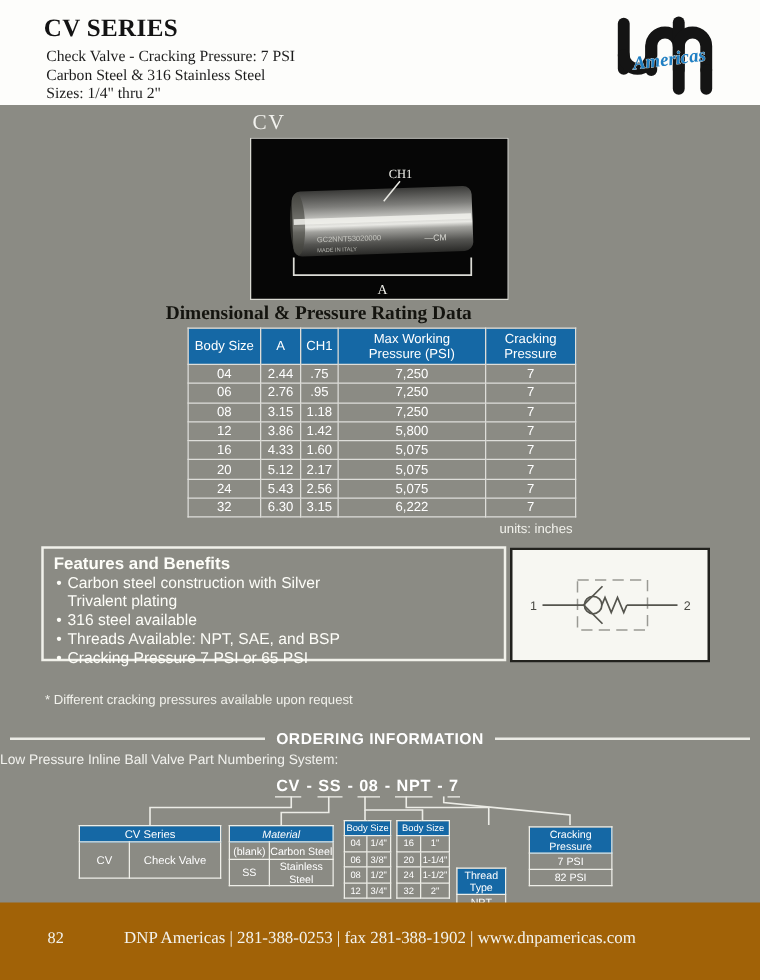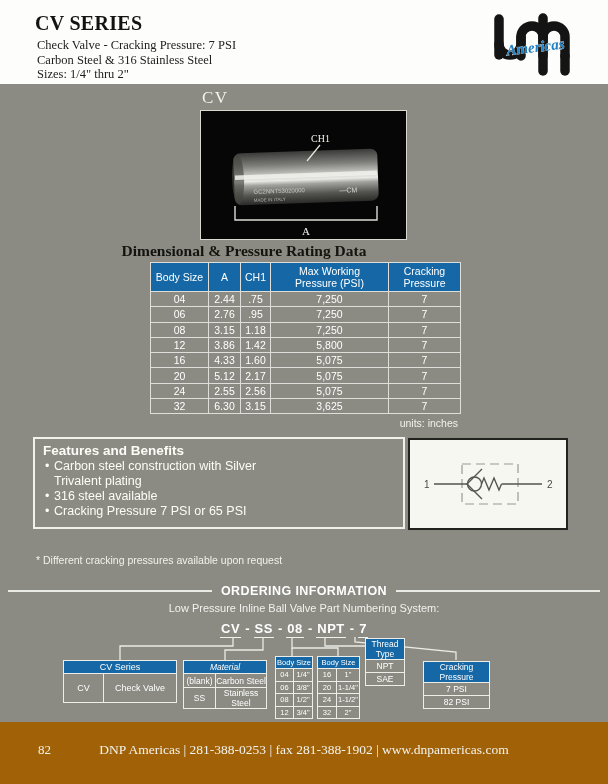--- a/index.html
+++ b/index.html
@@ -10,21 +10,21 @@
   .page-title{position:absolute;left:35px;top:12px;font:bold 20px "Liberation Serif",serif;
               color:#131313;letter-spacing:.3px;}
   .sub-lines{position:absolute;left:37px;top:38px;font:12.5px/14.5px "Liberation Serif",serif;color:#1c1c1c;}
   .logo{position:absolute;right:24px;top:4px;width:98px;height:76px;}
   
   .cv-label{position:absolute;left:202px;top:88px;font:17px "Liberation Serif",serif;
             color:#f2f2ee;letter-spacing:1.5px;}
   .photo-box{position:absolute;left:200px;top:110px;width:207px;height:130px;background:#060606;
              border:1px solid #d9d9d2;box-sizing:border-box;}
   
-  .dim-title{position:absolute;left:0;top:242px;width:488px;text-align:center;
+  .dim-title{position:absolute;left:11px;top:242px;width:488px;text-align:center;
              font:bold 15.5px "Liberation Serif",serif;color:#14140f;}
   .dim-table{position:absolute;left:150px;top:262px;width:310px;border-collapse:collapse;
              font-size:10.5px;color:#fff;text-align:center;table-layout:fixed;}
   .dim-table th,.dim-table td{border:1px solid #dededa;padding:0;}
   .dim-table thead th{background:#1568a5;height:28px;font-weight:normal;line-height:12px;}
   .dim-table tbody td{height:14.3px;}
   .units-note{position:absolute;left:150px;top:417px;width:308px;text-align:right;
               font-size:10.5px;color:#f2f2ec;}
   
   .features-box{position:absolute;left:33px;top:437px;width:372px;height:92px;border:2px solid #f1f1ea;
@@ -34,40 +34,40 @@
                 padding-left:11px;position:relative;}
   .feature-item::before{content:"\2022";position:absolute;left:2px;}
   .footnote{position:absolute;left:36px;top:554px;font-size:10.5px;color:#f2f2ec;}
   
   .schematic-box{position:absolute;left:408px;top:438px;width:160px;height:92px;background:#f7f7f2;
                  border:2px solid #22221e;box-sizing:border-box;}
   
   .ordering-heading{position:absolute;top:584px;left:8px;right:8px;display:flex;align-items:center;gap:9px;}
   .oh-rule{flex:1;height:2px;background:#ebebe5;}
   .oh-text{font:bold 12.5px "Liberation Sans",sans-serif;color:#fff;letter-spacing:.4px;}
-  .ordering-sub{position:absolute;top:602px;left:0;width:608px;text-align:center;
+  .ordering-sub{position:absolute;top:602px;left:0;width:608px;
                 font-size:11px;color:#f2f2ee;}
   .part-number{position:absolute;top:621px;left:220px;width:148px;display:flex;
                justify-content:space-between;align-items:baseline;
                font:bold 13px "Liberation Sans",sans-serif;color:#fff;}
   .pn-token{border-bottom:1.5px solid #f2f2ec;padding:0 1px 1px;letter-spacing:.5px;}
   .connectors{position:absolute;top:637px;left:0;}
   
   .mini{position:absolute;border-collapse:collapse;color:#fff;text-align:center;table-layout:fixed;}
   .mini th{background:#1568a5;font-weight:normal;border:1px solid #eeeee8;padding:0;}
   .mini td{border:1px solid #eeeee8;padding:0;}
   .t-cvseries{left:63px;top:660px;width:114px;font-size:9px;}
   .t-cvseries th{height:12px;} .t-cvseries td{height:28px;}
   .t-material{left:183px;top:660px;width:84px;font-size:8.5px;}
   .t-material th{height:12px;font-style:italic;} .t-material td{height:13px;}
   .t-bodya{left:275px;top:656px;width:38px;font-size:7.5px;}
   .t-bodya th{height:11px;} .t-bodya td{height:11.5px;}
   .t-bodyb{left:317px;top:656px;width:43px;font-size:7.5px;}
   .t-bodyb th{height:11px;} .t-bodyb td{height:11.5px;}
-  .t-thread{left:365px;top:638px;width:40px;font-size:8.5px;}
+  .t-thread{left:365px;top:694px;width:40px;font-size:8.5px;}
   .t-thread th{height:12px;} .t-thread td{height:12px;}
   .t-crack{left:423px;top:661px;width:67px;font-size:8.5px;}
   .t-crack th{height:12px;} .t-crack td{height:12px;}
   
   .footer{position:absolute;top:722px;left:0;right:0;height:62px;background:#a16207;color:#f3f3ee;}
   .page-num{position:absolute;left:38px;top:20px;font:13px "Liberation Serif",serif;}
   .contact{position:absolute;left:0;width:100%;text-align:center;top:20px;
            font:13.5px "Liberation Serif",serif;}
 </style>
 </head>
@@ -180,42 +180,43 @@
         </tr>
         <tr>
           <td>20</td>
           <td>5.12</td>
           <td>2.17</td>
           <td>5,075</td>
           <td>7</td>
         </tr>
         <tr>
           <td>24</td>
-          <td>2.55</td>
+          <td>5.43</td>
           <td>2.56</td>
           <td>5,075</td>
           <td>7</td>
         </tr>
         <tr>
           <td>32</td>
           <td>6.30</td>
           <td>3.15</td>
-          <td>3,625</td>
+          <td>6,222</td>
           <td>7</td>
         </tr>
       </tbody>
   </table>
   <div class="units-note">units: inches</div>
 
   <div class="features-box">
     <div class="features-title">Features and Benefits</div>
     <div id="features-list">
         <div class="feature-item">Carbon steel construction with Silver
 Trivalent plating</div>
         <div class="feature-item">316 steel available</div>
+        <div class="feature-item">Threads Available: NPT, SAE, and BSP</div>
         <div class="feature-item">Cracking Pressure 7 PSI or 65 PSI</div>
       </div>
   </div>
   <div class="footnote">* Different cracking pressures available upon request</div>
 
   <div class="schematic-box">
     <svg width="156" height="88" viewBox="0 0 156 88">
       <rect x="52" y="24" width="56" height="40" fill="none" stroke="#9a9a94" stroke-width="1.2" stroke-dasharray="9 5"></rect>
       <g stroke="#55554e" stroke-width="1.4" fill="none">
         <path d="M24 44 H57"></path>

